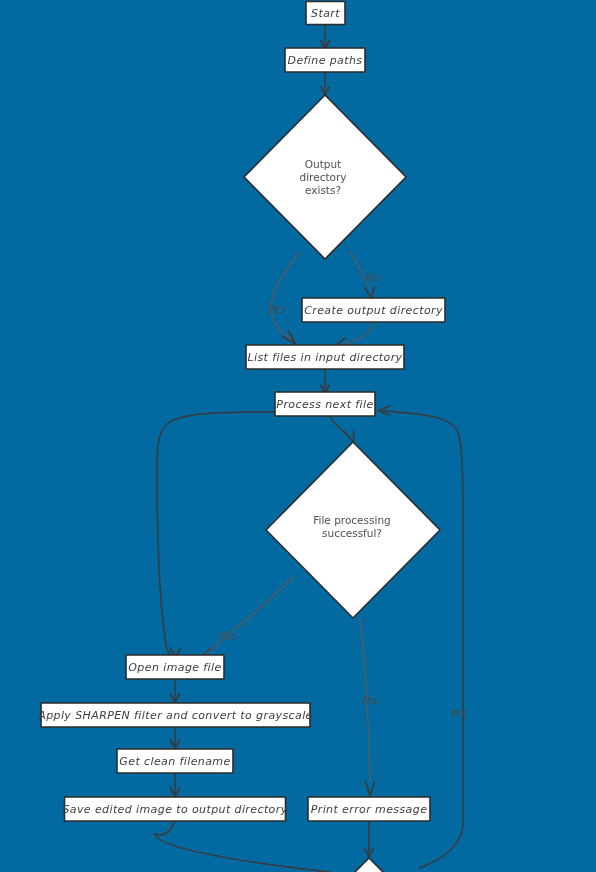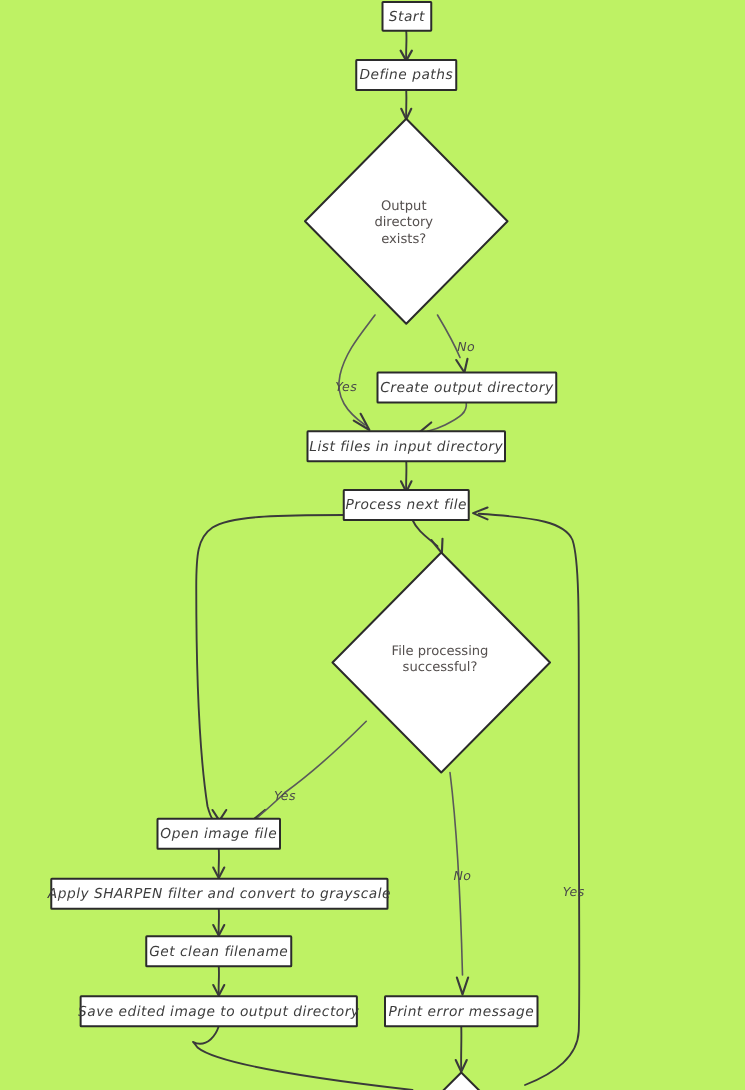--- a/index.html
+++ b/index.html
@@ -4,21 +4,21 @@
 <style>
   html, body {
     margin: 0;
     padding: 0;
     background: #ffffff;
   }
   #canvas-wrap {
     position: relative;
     width: 596px;
     height: 872px;
-    background: #bef264;
+    background: #0369a1;
     overflow: hidden;
     font-family: "DejaVu Sans", sans-serif;
   }
   svg.flow {
     display: block;
     width: 596px;
     height: 872px;
   }
   .node-shape {
     fill: #ffffff;

